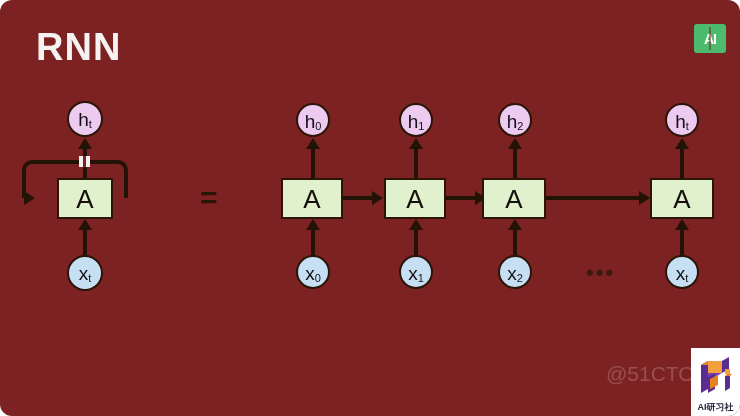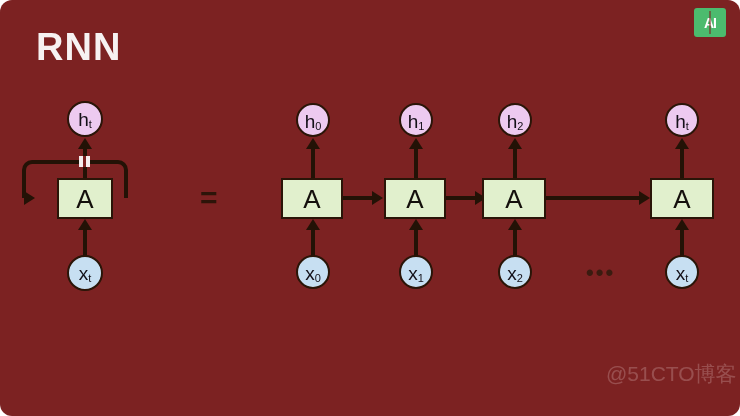--- a/index.html
+++ b/index.html
@@ -28,21 +28,21 @@
     color: #f7f2f2;
     letter-spacing: 1px;
     line-height: 44px;
     white-space: nowrap;
   }
 
   
   #brand-logo {
     position: absolute;
     right: 14px;
-    top: 8px;
+    top: 24px;
     display: flex;
     align-items: center;
     gap: 6px;
   }
   .brand-book {
     position: relative;
     width: 32px;
     height: 29px;
     background: #4cbb6e;
     border-radius: 3px;
@@ -397,14 +397,30 @@
 
     <div class="node node-x" style="left:665px; top:255px; width:34px; height:34px;">
       <span>x</span>
         <span class="sub">t</span>
     </div>
   </div>
 
 
   <div id="watermark">@51CTO博客</div>
 
+  <div id="corner-logo">
+    <svg class="mark" viewBox="0 0 35 38">
+
+      <polygon points="3,10 10,6 10,34 3,38" fill="#5b2d91"></polygon>
+      <polygon points="3,10 10,6 24,6 17,10" fill="#e8821e"></polygon>
+      <polygon points="10,6 24,6 24,18 10,18" fill="#f0a03c"></polygon>
+      <polygon points="24,6 31,2 31,14 24,18" fill="#5b2d91"></polygon>
+      <polygon points="10,18 24,18 17,22 10,22" fill="#7a3fb0"></polygon>
+      <polygon points="10,22 17,18 17,34 10,38" fill="#5b2d91"></polygon>
+      <polygon points="12,24 20,20 20,30 12,34" fill="#e8821e"></polygon>
+      <rect x="27" y="14" width="5" height="5" fill="#f0a03c"></rect>
+      <polygon points="27,21 32,21 32,33 27,36" fill="#5b2d91"></polygon>
+      <polygon points="27,21 32,21 34,19 29,19" fill="#e8821e"></polygon>
+    </svg>
+    <div class="cn">AI研习社</div>
+  </div>
 
 </div>
 
 </body></html>

